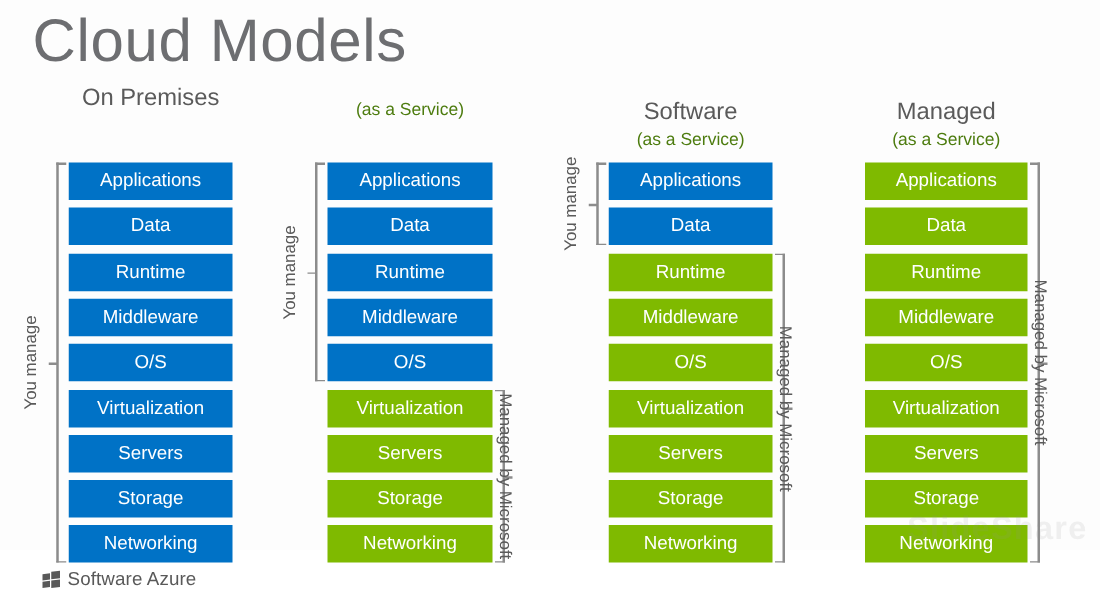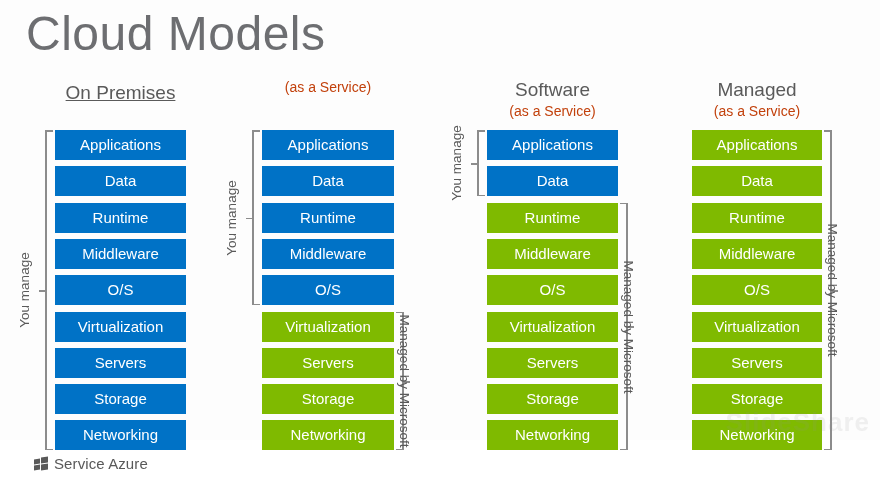--- a/index.html
+++ b/index.html
@@ -55,21 +55,21 @@
     font-size: 19px;
     font-weight: 400;
     line-height: 24px;
     color: #5a5a5a;
   }
   .col-head .head-sub {
     display: block;
     font-size: 14px;
     font-weight: 400;
     line-height: 18px;
-    color: #c2410c;
+    color: #4d7c0f;
   }
 
   
   .bar {
     position: absolute;
     height: 30px;
     line-height: 30px;
     text-align: center;
     color: #ffffff;
     font-size: 15px;
@@ -172,21 +172,21 @@
 </style>
 </head>
 <body>
 
 <div id="slide">
 
   <div id="title">Cloud Models</div>
 
   <div id="columns-root">
       <div class="column" style="left: 0px;">
-        <div class="col-head" style="left: 55px; width: 131px; top: 81px; text-decoration: underline;">
+        <div class="col-head" style="left: 55px; width: 131px; top: 67px;">
           <span class="head-main">On Premises</span>
         </div>
         <div class="bar blue" style="left: 55px; width: 131px; top: 130px; height: 30px; line-height: 30px;">Applications</div>
         <div class="bar blue" style="left: 55px; width: 131px; top: 166.3px; height: 30px; line-height: 30px;">Data</div>
         <div class="bar blue" style="left: 55px; width: 131px; top: 202.6px; height: 30px; line-height: 30px;">Runtime</div>
         <div class="bar blue" style="left: 55px; width: 131px; top: 238.9px; height: 30px; line-height: 30px;">Middleware</div>
         <div class="bar blue" style="left: 55px; width: 131px; top: 275.2px; height: 30px; line-height: 30px;">O/S</div>
         <div class="bar blue" style="left: 55px; width: 131px; top: 311.5px; height: 30px; line-height: 30px;">Virtualization</div>
         <div class="bar blue" style="left: 55px; width: 131px; top: 347.8px; height: 30px; line-height: 30px;">Servers</div>
         <div class="bar blue" style="left: 55px; width: 131px; top: 384.1px; height: 30px; line-height: 30px;">Storage</div>
@@ -280,18 +280,18 @@
       </div>
     </div>
 
   <div id="azure-logo">
     <span class="flag">
       <i class="q1"></i>
         <i class="q2"></i>
         <i class="q3"></i>
         <i class="q4"></i>
     </span>
-    <span class="wordmark">Service Azure</span>
+    <span class="wordmark">Software Azure</span>
   </div>
 
   <div id="watermark">SlideShare</div>
 
 </div>
 
 </body></html>

